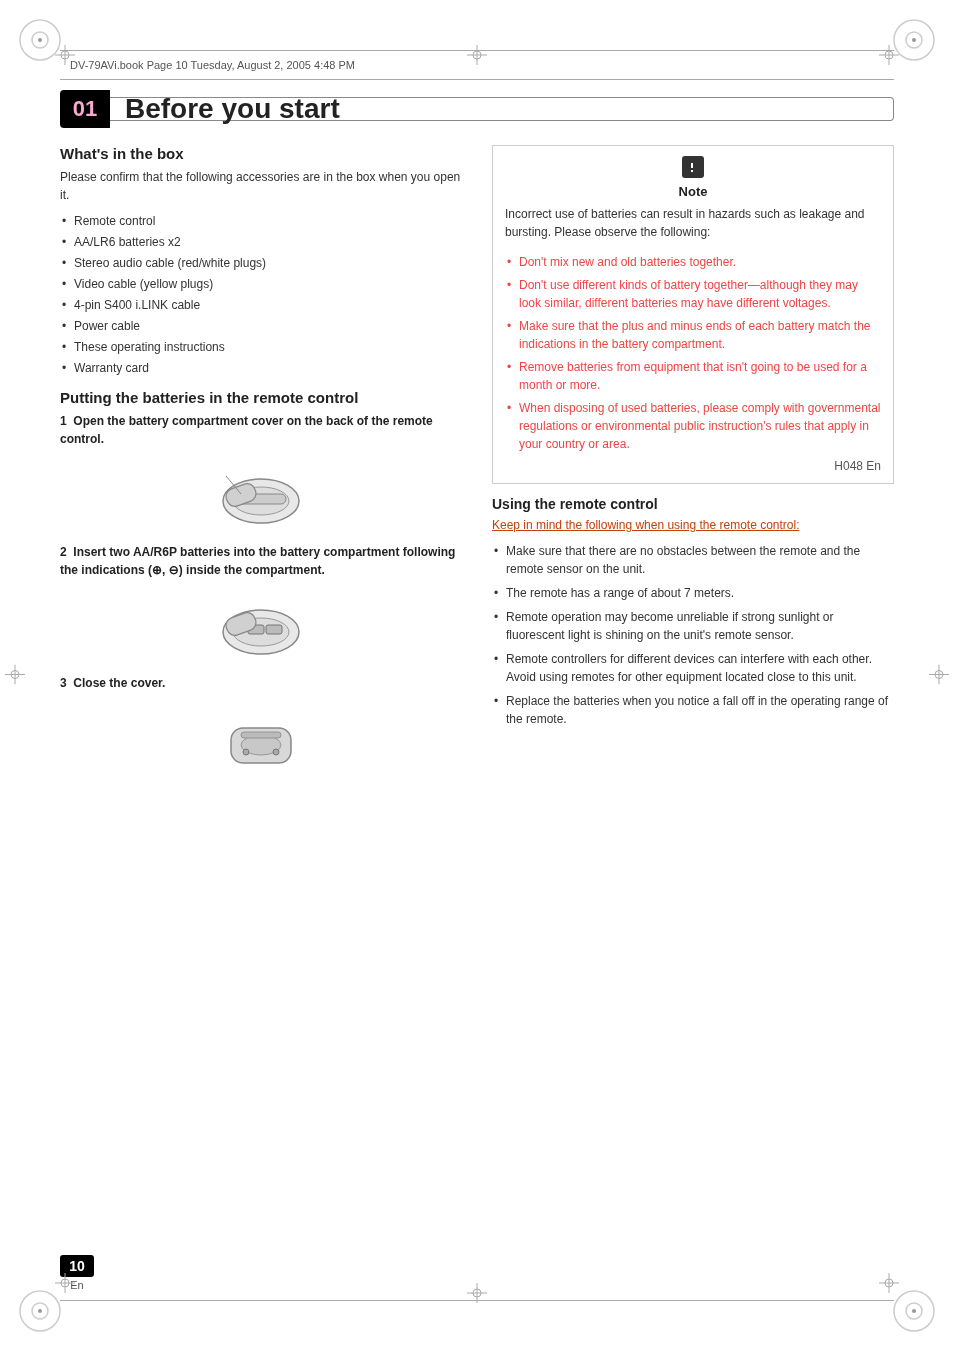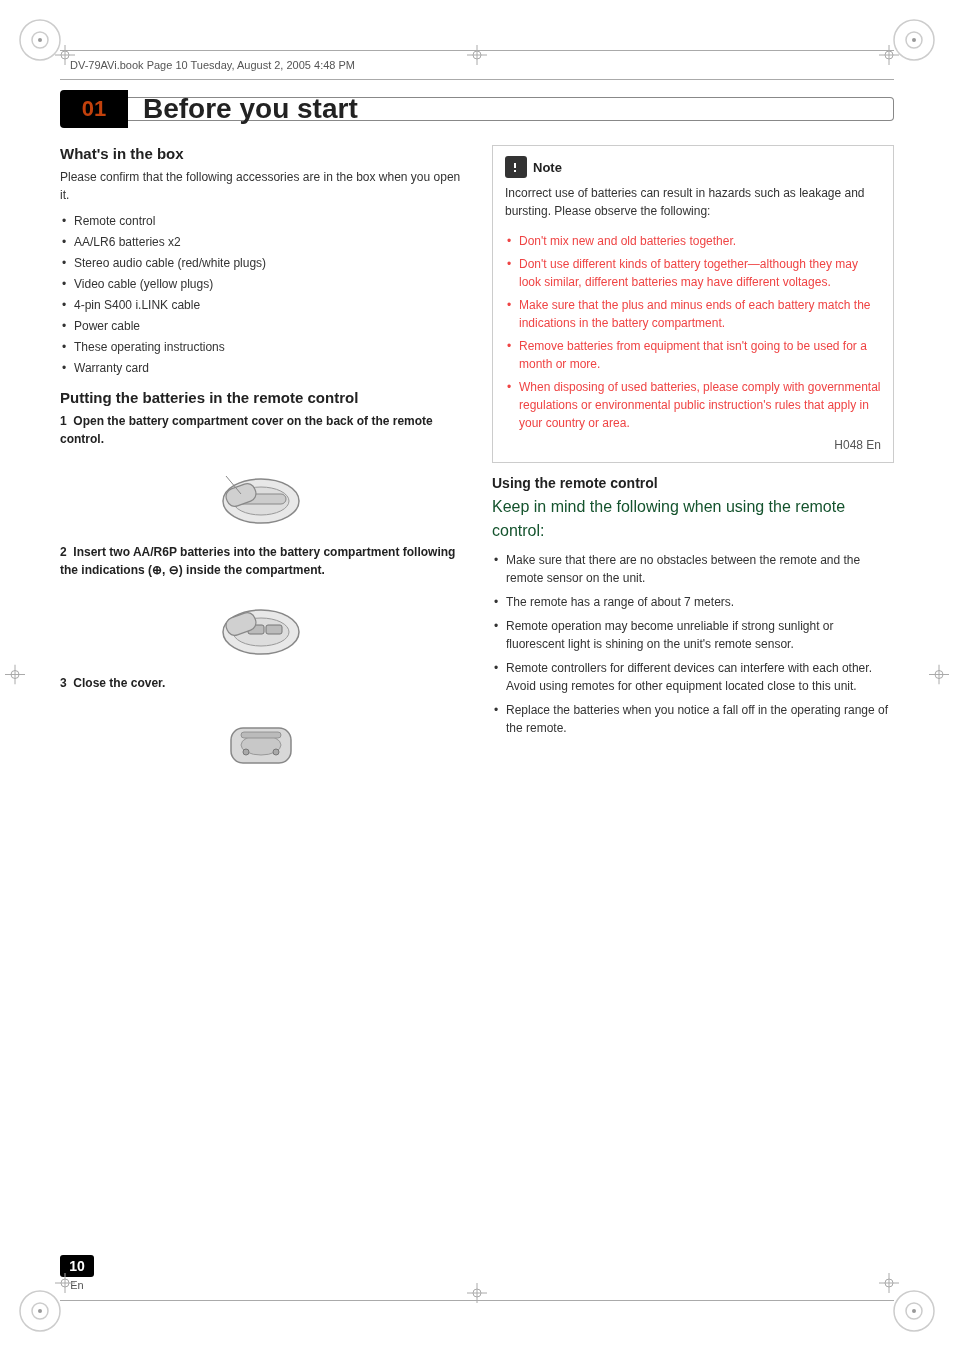--- a/index.html
+++ b/index.html
@@ -62,24 +62,24 @@
     .chapter-header {
       position: absolute;
       top: 90px;
       left: 60px;
       right: 60px;
       display: flex;
       align-items: center;
     }
     .chapter-number-box {
       background: #000;
-      color: #c2410c;
+      color: #f9a8d4;
       font-size: 22px;
       font-weight: bold;
-      width: 68px;
+      width: 50px;
       height: 38px;
       display: flex;
       align-items: center;
       justify-content: center;
       border-radius: 4px 0 0 4px;
       flex-shrink: 0;
     }
     .chapter-title-box {
       border: 1px solid #888;
       border-left: none;
@@ -172,20 +172,21 @@
       border: 1px solid #ccc;
       padding: 10px 12px;
       margin-bottom: 12px;
       background: #fff;
     }
     .note-header {
       display: flex;
       align-items: center;
       gap: 6px;
       margin-bottom: 6px;
+      flex-direction: column;
     }
     .note-icon {
       width: 22px;
       height: 22px;
       background: #333;
       border-radius: 3px;
       display: flex;
       align-items: center;
       justify-content: center;
       color: #fff;
@@ -228,24 +229,25 @@
       margin-top: 6px;
     }
 
     
     .using-heading {
       font-size: 14px;
       font-weight: bold;
       margin-bottom: 4px;
     }
     .using-intro {
-      font-size: 16px;
-      color: #14532d;
+      font-size: 12px;
+      color: #c2410c;
       margin-bottom: 8px;
       line-height: 1.5;
+      text-decoration: underline;
     }
     .using-list {
       list-style: none;
       padding: 0;
       margin: 0;
     }
     .using-list li {
       font-size: 12px;
       color: #333;
       padding-left: 14px;

